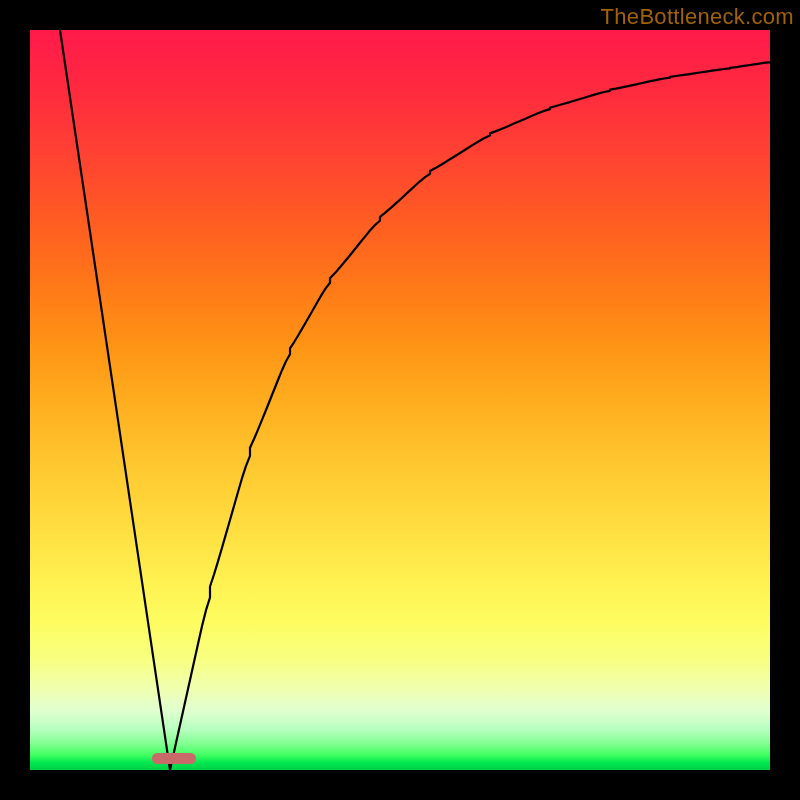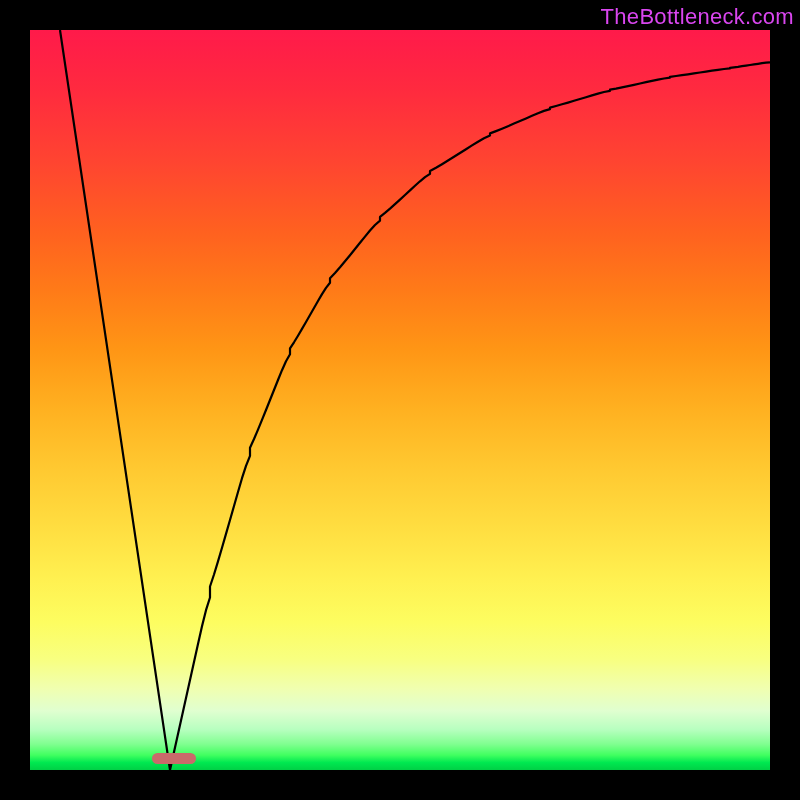--- a/index.html
+++ b/index.html
@@ -42,21 +42,21 @@
       #80ff90 96.5%,
       #40ff60 98%,
       #00e850 99%,
       #00d045 100%
     );
   }
   .watermark {
     position: absolute;
     top: 4px;
     right: 6px;
-    color: #d946ef;
+    color: #a16207;
     font-size: 22px;
     font-weight: 500;
     letter-spacing: 0.3px;
     z-index: 10;
   }
   svg.curve {
     position: absolute;
     left: 0;
     top: 0;
     width: 740px;

